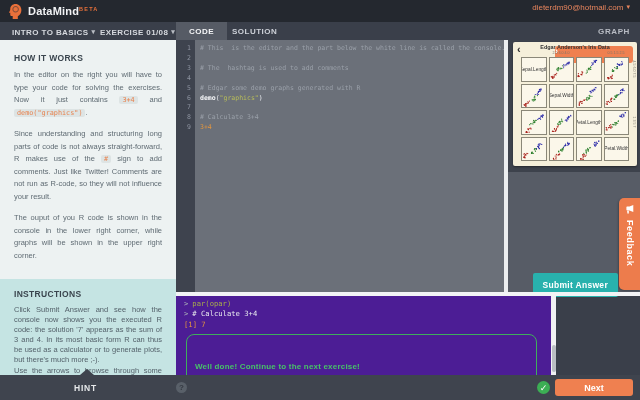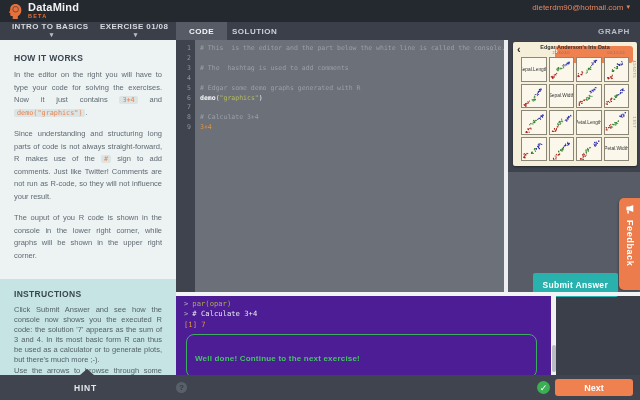--- a/index.html
+++ b/index.html
@@ -4,30 +4,30 @@
 <style>
   html,body{margin:0;padding:0;}
   body{width:640px;height:400px;position:relative;overflow:hidden;background:#3a3f4a;
        font-family:"Liberation Sans",sans-serif;-webkit-font-smoothing:antialiased;}
   .abs{position:absolute;}
 
   
   .topbar{left:0;top:0;width:640px;height:22px;background:#24282f;display:flex;align-items:center;}
   .brand{display:flex;align-items:center;margin-left:8px;}
   .brand svg{width:15px;height:17px;}
-  .brand-text{margin-left:5px;display:flex;flex-direction:column;line-height:1;}
+  .brand-text{margin-left:5px;display:flex;flex-direction:row;line-height:1;}
   .brand-name{color:#f2f3f5;font-weight:bold;font-size:11px;letter-spacing:.2px;}
   .beta{color:#e8703a;font-size:5.5px;font-weight:bold;letter-spacing:1.2px;margin-top:1px;}
   .account{position:absolute;right:10px;top:0;height:14px;display:flex;align-items:center;color:#e8855d;font-size:8px;cursor:pointer;}
   .account .caret{margin-left:3px;font-size:7px;color:#e8855d;}
 
   
   .menubar{left:0;top:22px;width:640px;height:18px;background:#3a3f4a;}
   .menu-item{position:absolute;top:0;height:20px;display:flex;align-items:center;color:#d6d9de;
-             font-size:8px;font-weight:bold;letter-spacing:.4px;cursor:pointer;flex-direction:column;}
+             font-size:8px;font-weight:bold;letter-spacing:.4px;cursor:pointer;}
   .menu-item .caret{margin-left:3px;font-size:7px;color:#b9bdc4;}
   .tab{position:absolute;top:0;height:18px;display:flex;align-items:center;padding:0 13px;
        color:#cdd1d8;font-size:8px;font-weight:bold;letter-spacing:.5px;cursor:pointer;}
   .tab.active{background:#565b65;color:#f4f5f7;}
   .graph-label{position:absolute;right:10px;top:0;height:18px;display:flex;align-items:center;
                color:#b8bcc4;font-size:8px;font-weight:bold;letter-spacing:.6px;}
 
   
   .sidebar{left:0;top:40px;width:176px;height:335px;background:#edf2f2;overflow:hidden;}
   .how{padding:13px 14px 8px 14px;}
@@ -81,21 +81,21 @@
           padding:0 10px;letter-spacing:.3px;cursor:pointer;}
 
   
   .divider{left:176px;top:292px;width:464px;height:4px;background:#f2f3f5;}
   .console{left:176px;top:296px;width:380px;height:79px;background:#4c1d95;cursor:text;}
   .console-inner{position:absolute;left:8px;top:3px;right:12px;}
   .console-line{font-family:"DejaVu Sans Mono",monospace;font-size:7.2px;line-height:10.4px;white-space:pre;}
   .console-line .prompt{color:#aab0b9;margin-right:4px;}
   .tok-olive{color:#a8ad4a;}
   .tok-orange{color:#e2953f;}
-  .success-box{margin:4px 7px 3px 2px;border:1px solid #3fae5c;border-radius:8px;padding:12px 8px;}
+  .success-box{margin:4px 7px 3px 2px;border:1px solid #3fae5c;border-radius:8px;padding:20px 8px;}
   .success-box span{color:#47c268;font-size:8px;font-weight:bold;letter-spacing:.2px;}
   .trail-prompt{font-family:"DejaVu Sans Mono",monospace;font-size:7.2px;color:#aab0b9;}
   .console-scroll{position:absolute;right:0;top:0;width:5px;height:79px;background:#f0f1f3;}
   .console-scroll .thumb{position:absolute;left:.5px;top:62%;width:4px;height:34%;background:#b9bdc3;border-radius:2px;}
 
   
   .footer{left:0;top:375px;width:640px;height:25px;background:#3f444e;}
   .hint-caret{position:absolute;left:80px;top:-6px;width:0;height:0;
               border-left:7px solid transparent;border-right:7px solid transparent;border-bottom:6px solid #3f444e;}
   .hint{position:absolute;left:62px;top:0;height:25px;display:flex;align-items:center;padding:0 12px;

